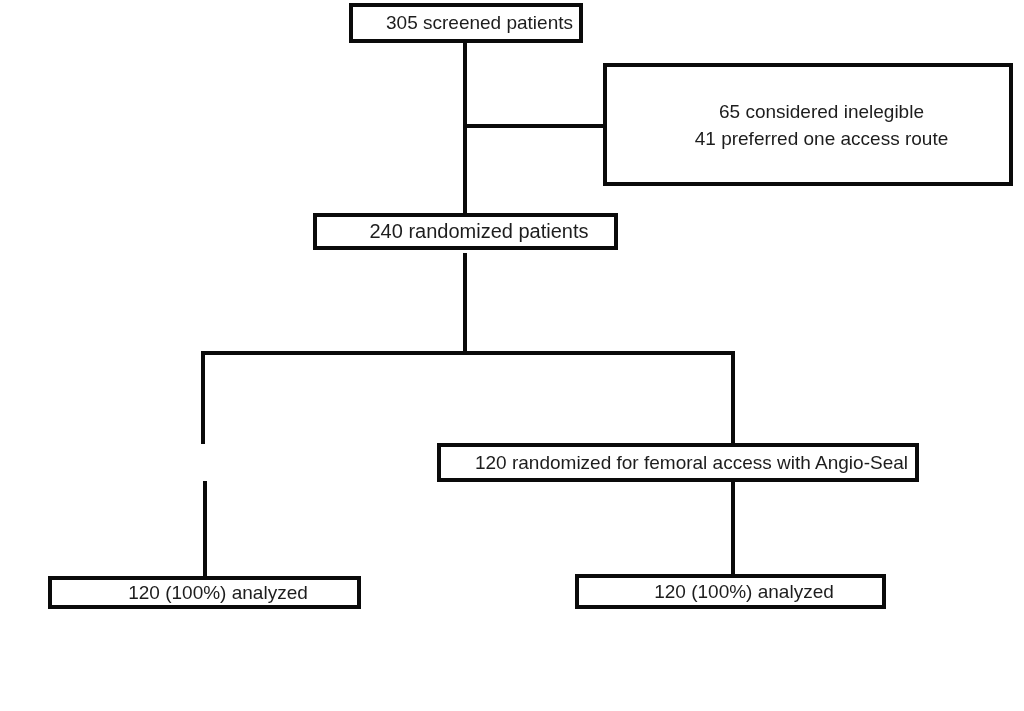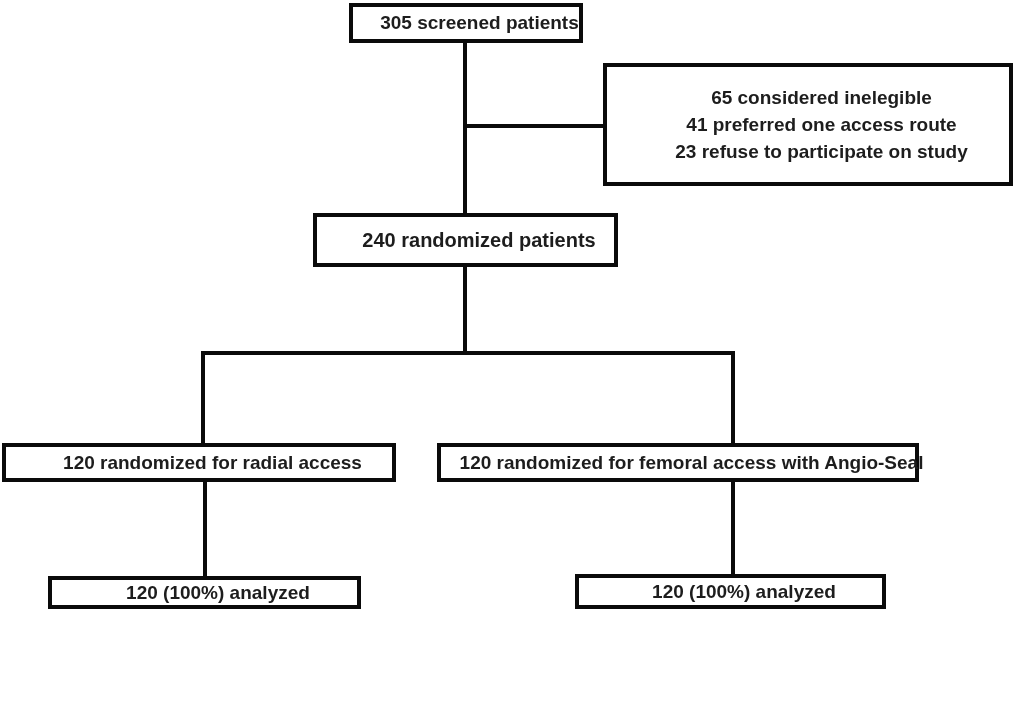--- a/index.html
+++ b/index.html
@@ -20,21 +20,21 @@
     background: var(--bg);
     font-family: "Liberation Sans", sans-serif;
     overflow: hidden;
   }
   .box {
     position: absolute;
     box-sizing: border-box;
     background: var(--fill);
     border: 4px solid var(--line);
     color: var(--text);
-    font-weight: bold;
+    font-weight: normal;
     display: flex;
     align-items: center;
     justify-content: center;
     text-align: center;
     white-space: nowrap;
     padding-left: 27px;
   }
   .box.multiline {
     flex-direction: column;
     white-space: normal;
@@ -66,30 +66,26 @@
   <div class="line v" style="left:203px; top:481px; height:96px;"></div>
   <div class="line v" style="left:731px; top:481px; height:95px;"></div>
 
   <div class="box" style="left:349px; top:3px; width:234px; height:40px; font-size:19px;">
     <span>305 screened patients</span>
   </div>
 
   <div class="box multiline" style="left:603px; top:63px; width:410px; height:123px; font-size:19px;">
     <span>65 considered inelegible</span>
     <span>41 preferred one access route</span>
-    <span>23 refuse to participate on study</span>
   </div>
 
-  <div class="box" style="left:313px; top:213px; width:305px; height:54px; font-size:20px;">
+  <div class="box" style="left:313px; top:213px; width:305px; height:37px; font-size:20px;">
     <span>240 randomized patients</span>
   </div>
 
-  <div class="box" style="left:2px; top:443px; width:394px; height:39px; font-size:19px;">
-    <span>120 randomized for radial access</span>
-  </div>
 
   <div class="box" style="left:437px; top:443px; width:482px; height:39px; font-size:19px;">
     <span>120 randomized for femoral access with Angio-Seal</span>
   </div>
 
   <div class="box" style="left:48px; top:576px; width:313px; height:33px; font-size:19px;">
     <span>120 (100%) analyzed</span>
   </div>
 
   <div class="box" style="left:575px; top:574px; width:311px; height:35px; font-size:19px;">

